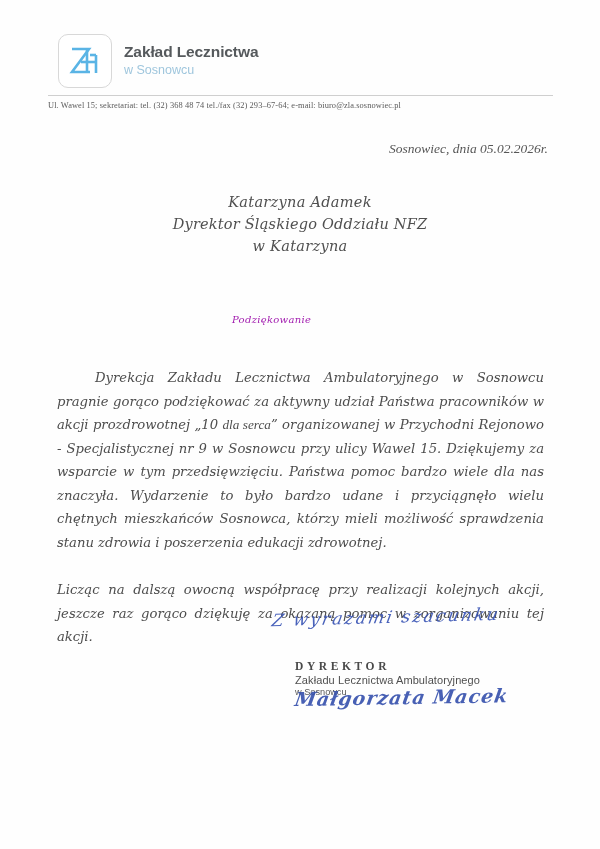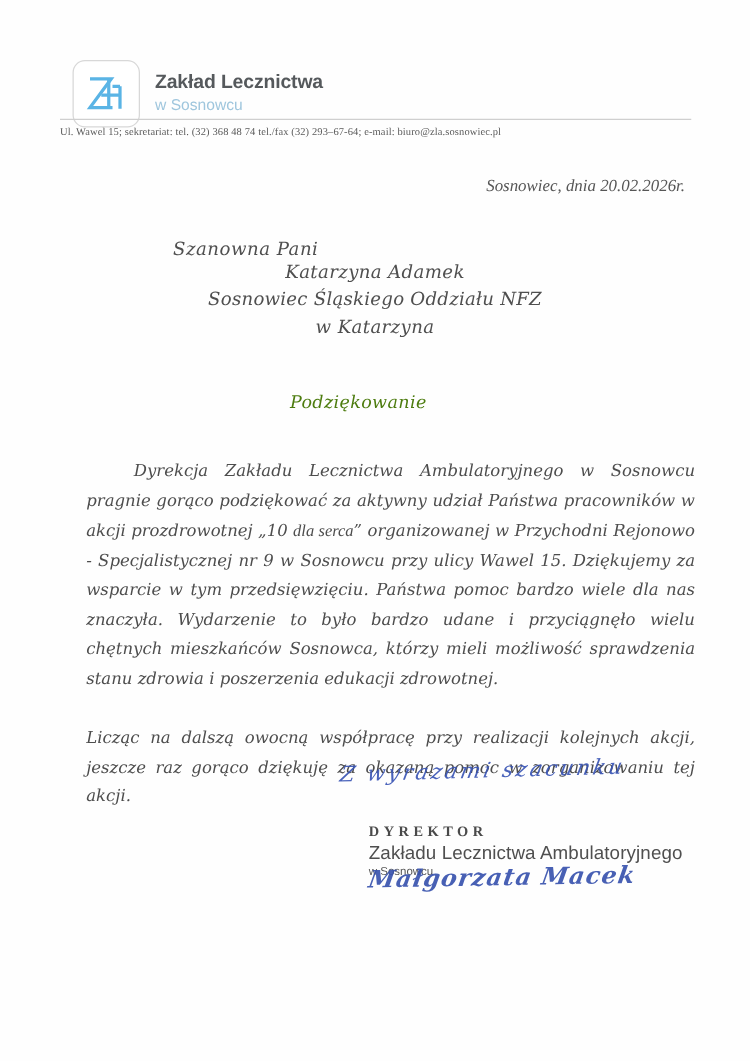--- a/index.html
+++ b/index.html
@@ -23,21 +23,20 @@
   }
 
   
   .letterhead {
     position: absolute;
     left: 58px;
     top: 34px;
     display: flex;
     align-items: center;
     gap: 12px;
-    margin-top: 14px;
   }
   .logo-box {
     width: 54px;
     height: 54px;
     border-radius: 10px;
     border: 1px solid #d8d8d8;
     background: #ffffff;
     display: flex;
     align-items: center;
     justify-content: center;
@@ -134,39 +133,38 @@
     white-space: nowrap;
   }
 
   
   .doc-title {
     position: absolute;
     left: 232px;
     top: 314px;
     font-family: "DejaVu Serif", serif;
     font-style: italic;
-    font-size: 14px;
-    letter-spacing: 0.3px;
-    color: #4d7c0f;
+    font-size: 10px;
+    letter-spacing: 0.3px;
+    color: #a21caf;
     white-space: nowrap;
   }
 
   
   .body-text {
     position: absolute;
     left: 57px;
     top: 366px;
     width: 487px;
     font-family: "DejaVu Serif", serif;
     font-style: italic;
     font-size: 13.2px;
     line-height: 23.5px;
     color: #4d4d4d;
     text-align: justify;
-    margin-left: 12px;
   }
   .body-text p { margin: 0; }
   .para-1 { text-indent: 38px; }
   .para-2 { margin-top: 24px !important; }
   .alt-font {
     font-family: "Liberation Serif", serif;
     font-style: italic;
   }
 
   
@@ -196,21 +194,21 @@
   .sig-director {
     font-family: "Liberation Serif", serif;
     font-size: 11.5px;
     font-weight: bold;
     letter-spacing: 3.6px;
     color: #4a4a4a;
     white-space: nowrap;
   }
   .sig-org {
     font-family: "Liberation Sans", sans-serif;
-    font-size: 15px;
+    font-size: 11px;
     color: #4f4f4f;
     letter-spacing: 0.1px;
     margin-top: 2px;
     white-space: nowrap;
   }
   .sig-city {
     font-family: "Liberation Sans", sans-serif;
     font-size: 9.2px;
     color: #555555;
     margin-top: 1px;
@@ -258,27 +256,26 @@
     <div class="org-lines">
       <div class="org-line1">Zakład Lecznictwa</div>
       <div class="org-line3">w Sosnowcu</div>
     </div>
   </div>
 
   <div class="rule"></div>
 
   <div class="contact">Ul.  Wawel 15; sekretariat: tel. (32) 368 48 74  tel./fax (32) 293–67-64; e-mail: biuro@zla.sosnowiec.pl</div>
 
-  <div class="date-line">Sosnowiec, dnia 20.02.2026r.</div>
+  <div class="date-line">Sosnowiec, dnia 05.02.2026r.</div>
 
   <div class="addressee">
-    <div class="addr-salutation">Szanowna Pani</div>
     <div class="addr-block">
       <div class="addr-name">Katarzyna Adamek</div>
-      <div class="addr-role">Sosnowiec Śląskiego Oddziału NFZ</div>
+      <div class="addr-role">Dyrektor Śląskiego Oddziału NFZ</div>
       <div class="addr-city">w Katarzyna</div>
     </div>
   </div>
 
   <div class="doc-title">Podziękowanie</div>
 
   <div class="body-text">
     <p class="para-1"><span>Dyrekcja Zakładu Lecznictwa Ambulatoryjnego w Sosnowcu pragnie gorąco podziękować za aktywny udział Państwa pracowników w akcji prozdrowotnej „10 </span><span class="alt-font">dla serca</span><span>” organizowanej w Przychodni Rejonowo - Specjalistycznej nr 9 w Sosnowcu przy ulicy Wawel 15. Dziękujemy za wsparcie w tym przedsięwzięciu. Państwa pomoc bardzo wiele   dla nas znaczyła. Wydarzenie to było bardzo udane i przyciągnęło wielu chętnych mieszkańców Sosnowca, którzy mieli możliwość sprawdzenia stanu zdrowia i poszerzenia edukacji zdrowotnej.</span></p>
     <p class="para-2">Licząc na dalszą owocną współpracę przy realizacji kolejnych akcji, jeszcze raz gorąco dziękuję za okazaną pomoc w zorganizowaniu tej akcji.</p>
   </div>

